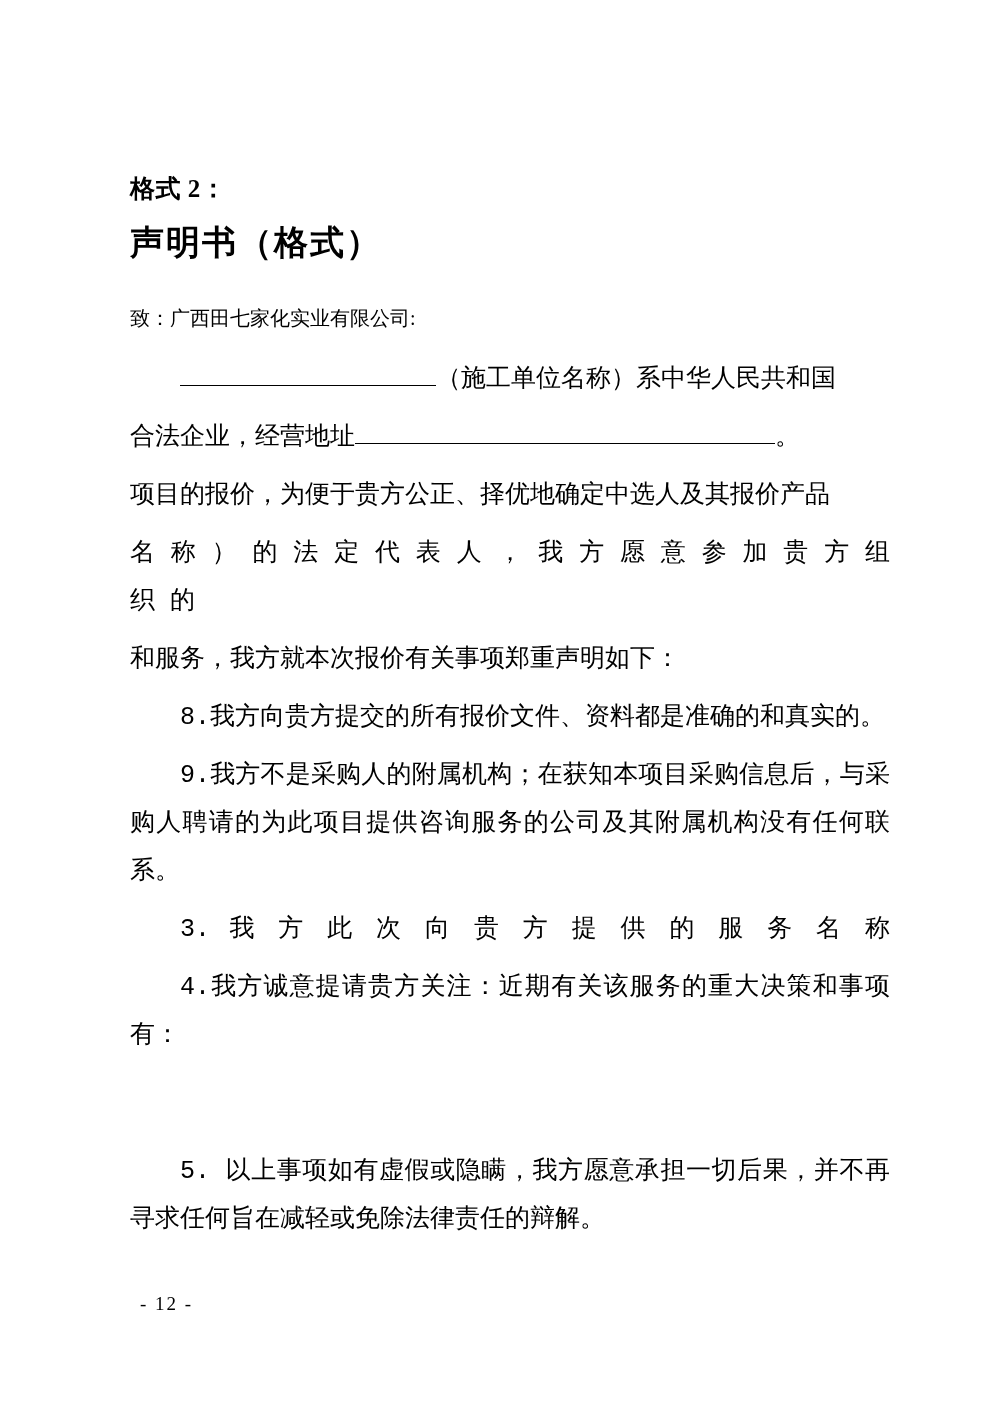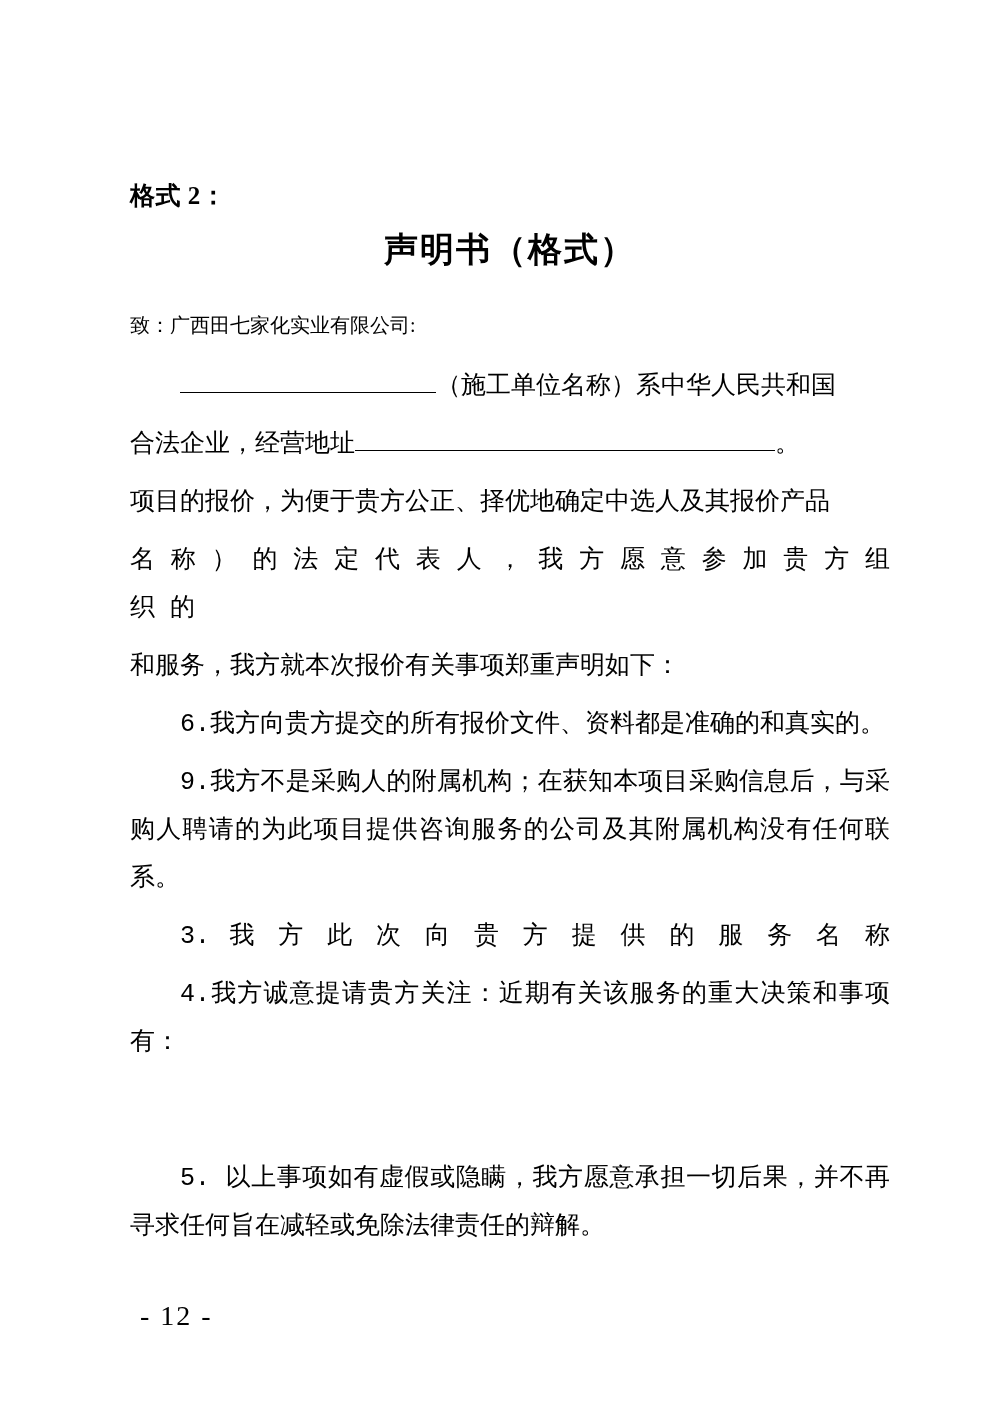--- a/index.html
+++ b/index.html
@@ -10,41 +10,40 @@
   body {
     width: 1000px;
     height: 1414px;
     font-family: "Liberation Serif", "DejaVu Serif", serif;
     color: #000000;
     position: relative;
     overflow: hidden;
   }
   .page {
     position: absolute;
-    left: 0; top: 8px;
+    left: 0; top: 1px;
     width: 1000px;
     height: 1081px;
     box-sizing: border-box;
     padding: 0;
   }
   .content {
     position: absolute;
     left: 130px;
     top: 170px;
     width: 760px;
   }
   .format-label {
     font-size: 25px;
     font-weight: 700;
     letter-spacing: 0.5px;
     line-height: 1.4;
     margin: 0 0 14px 0;
   }
   .doc-title {
-    text-align: center;
     font-size: 34px;
     font-weight: 700;
     letter-spacing: 2px;
     margin: 8px 0 28px 0;
   }
   p.para {
     font-size: 25px;
     line-height: 48px;
     margin: 0 0 10px 0;
     text-align: justify;
@@ -79,21 +78,21 @@
     height: 78px;
   }
   .page-number {
     position: absolute;
     left: 0;
     top: 1292px;
     width: 1000px;
     text-align: left;
     padding-left: 140px;
     box-sizing: border-box;
-    font-size: 28px;
+    font-size: 19px;
     letter-spacing: 2px;
   }
 </style>
 </head>
 <body>
 
 <div class="page">
   <div class="content">
 
     <div class="format-label">格式 2：</div>
@@ -108,21 +107,21 @@
       <span class="blank b-unit"></span><span>（施工单位名称）系中华人民共和国</span>
     </p>
     <p class="para">
       <span>合法企业，经营地址</span><span class="blank b-addr"></span><span>。</span>
     </p>
 
     <p class="para">项目的报价，为便于贵方公正、择优地确定中选人及其报价产品</p>
     <p class="para">名 称 ） 的 法 定 代 表 人 ， 我 方 愿 意 参 加 贵 方 组 织 的</p>
     <p class="para">和服务，我方就本次报价有关事项郑重声明如下：</p>
 
-    <p class="para indent">6.我方向贵方提交的所有报价文件、资料都是准确的和真实的。</p>
+    <p class="para indent">8.我方向贵方提交的所有报价文件、资料都是准确的和真实的。</p>
 
     <p class="para indent">9.我方不是采购人的附属机构；在获知本项目采购信息后，与采购人聘请的为此项目提供咨询服务的公司及其附属机构没有任何联系。</p>
 
     <p class="para indent spread">3. 我 方 此 次 向 贵 方 提 供 的 服 务 名 称</p>
 
     <p class="para indent">4.我方诚意提请贵方关注：近期有关该服务的重大决策和事项有：</p>
 
     <div class="gap-block"></div>
 
     <p class="para indent">5. 以上事项如有虚假或隐瞒，我方愿意承担一切后果，并不再寻求任何旨在减轻或免除法律责任的辩解。</p>

